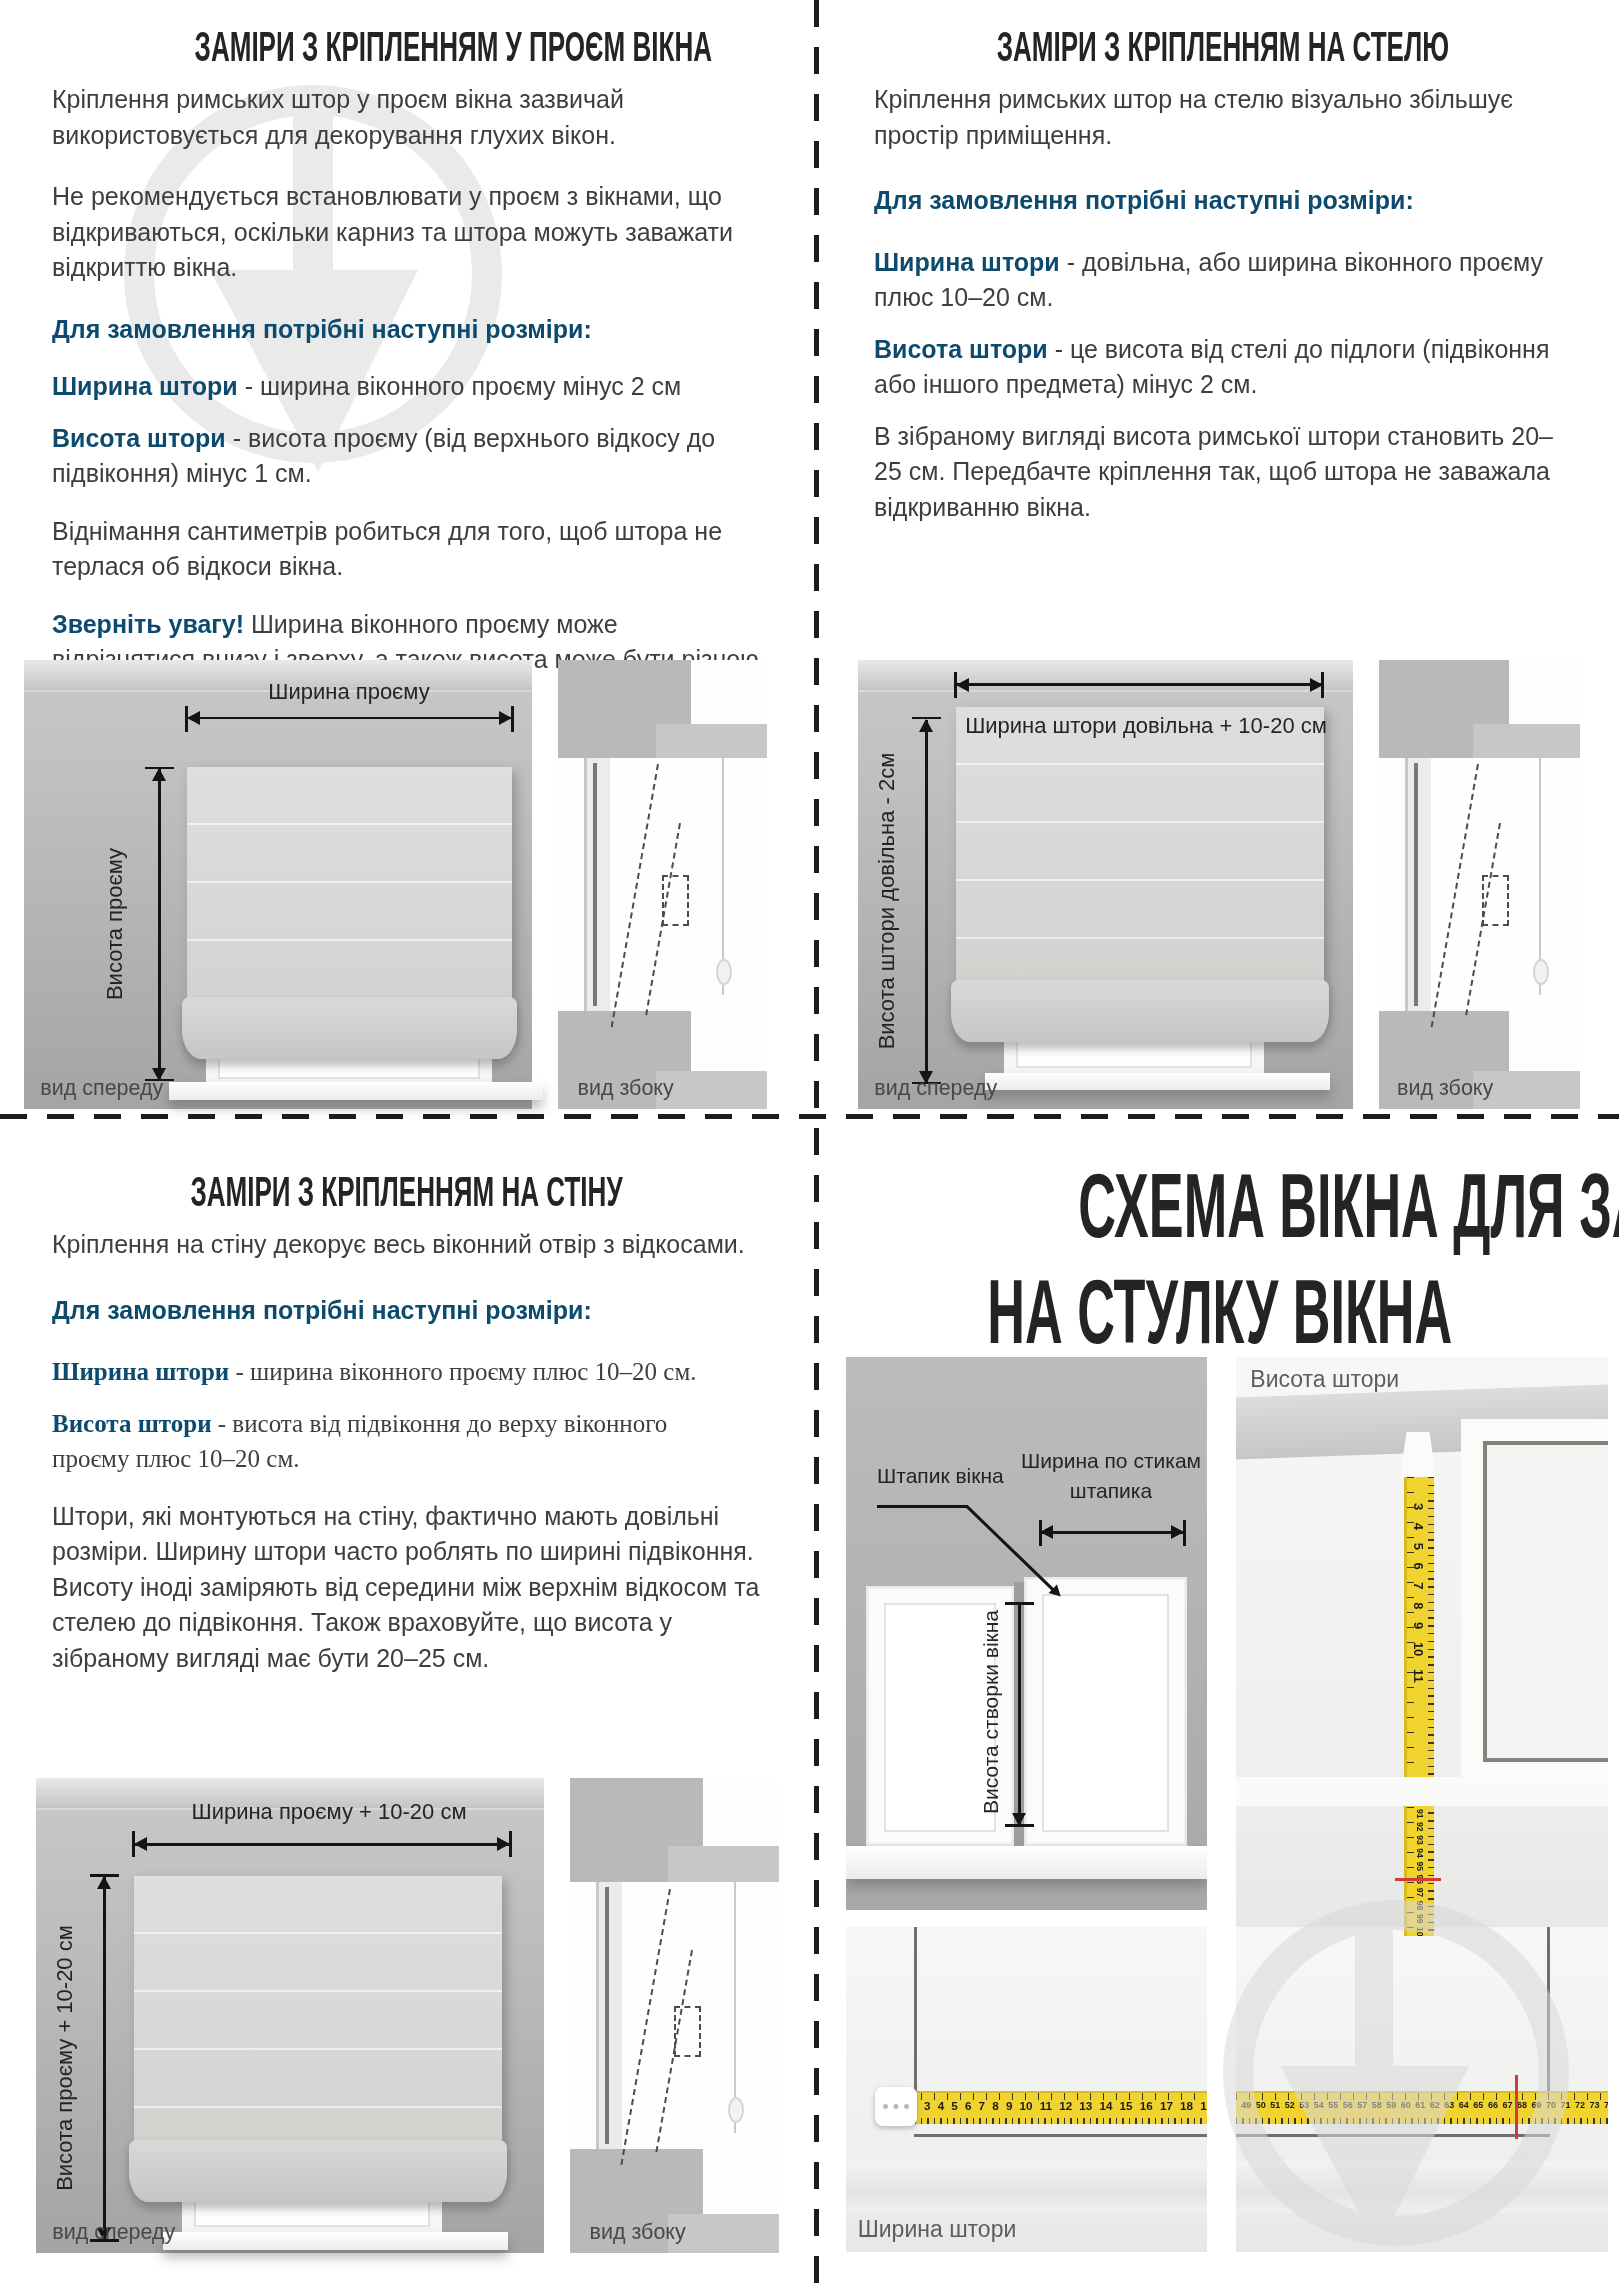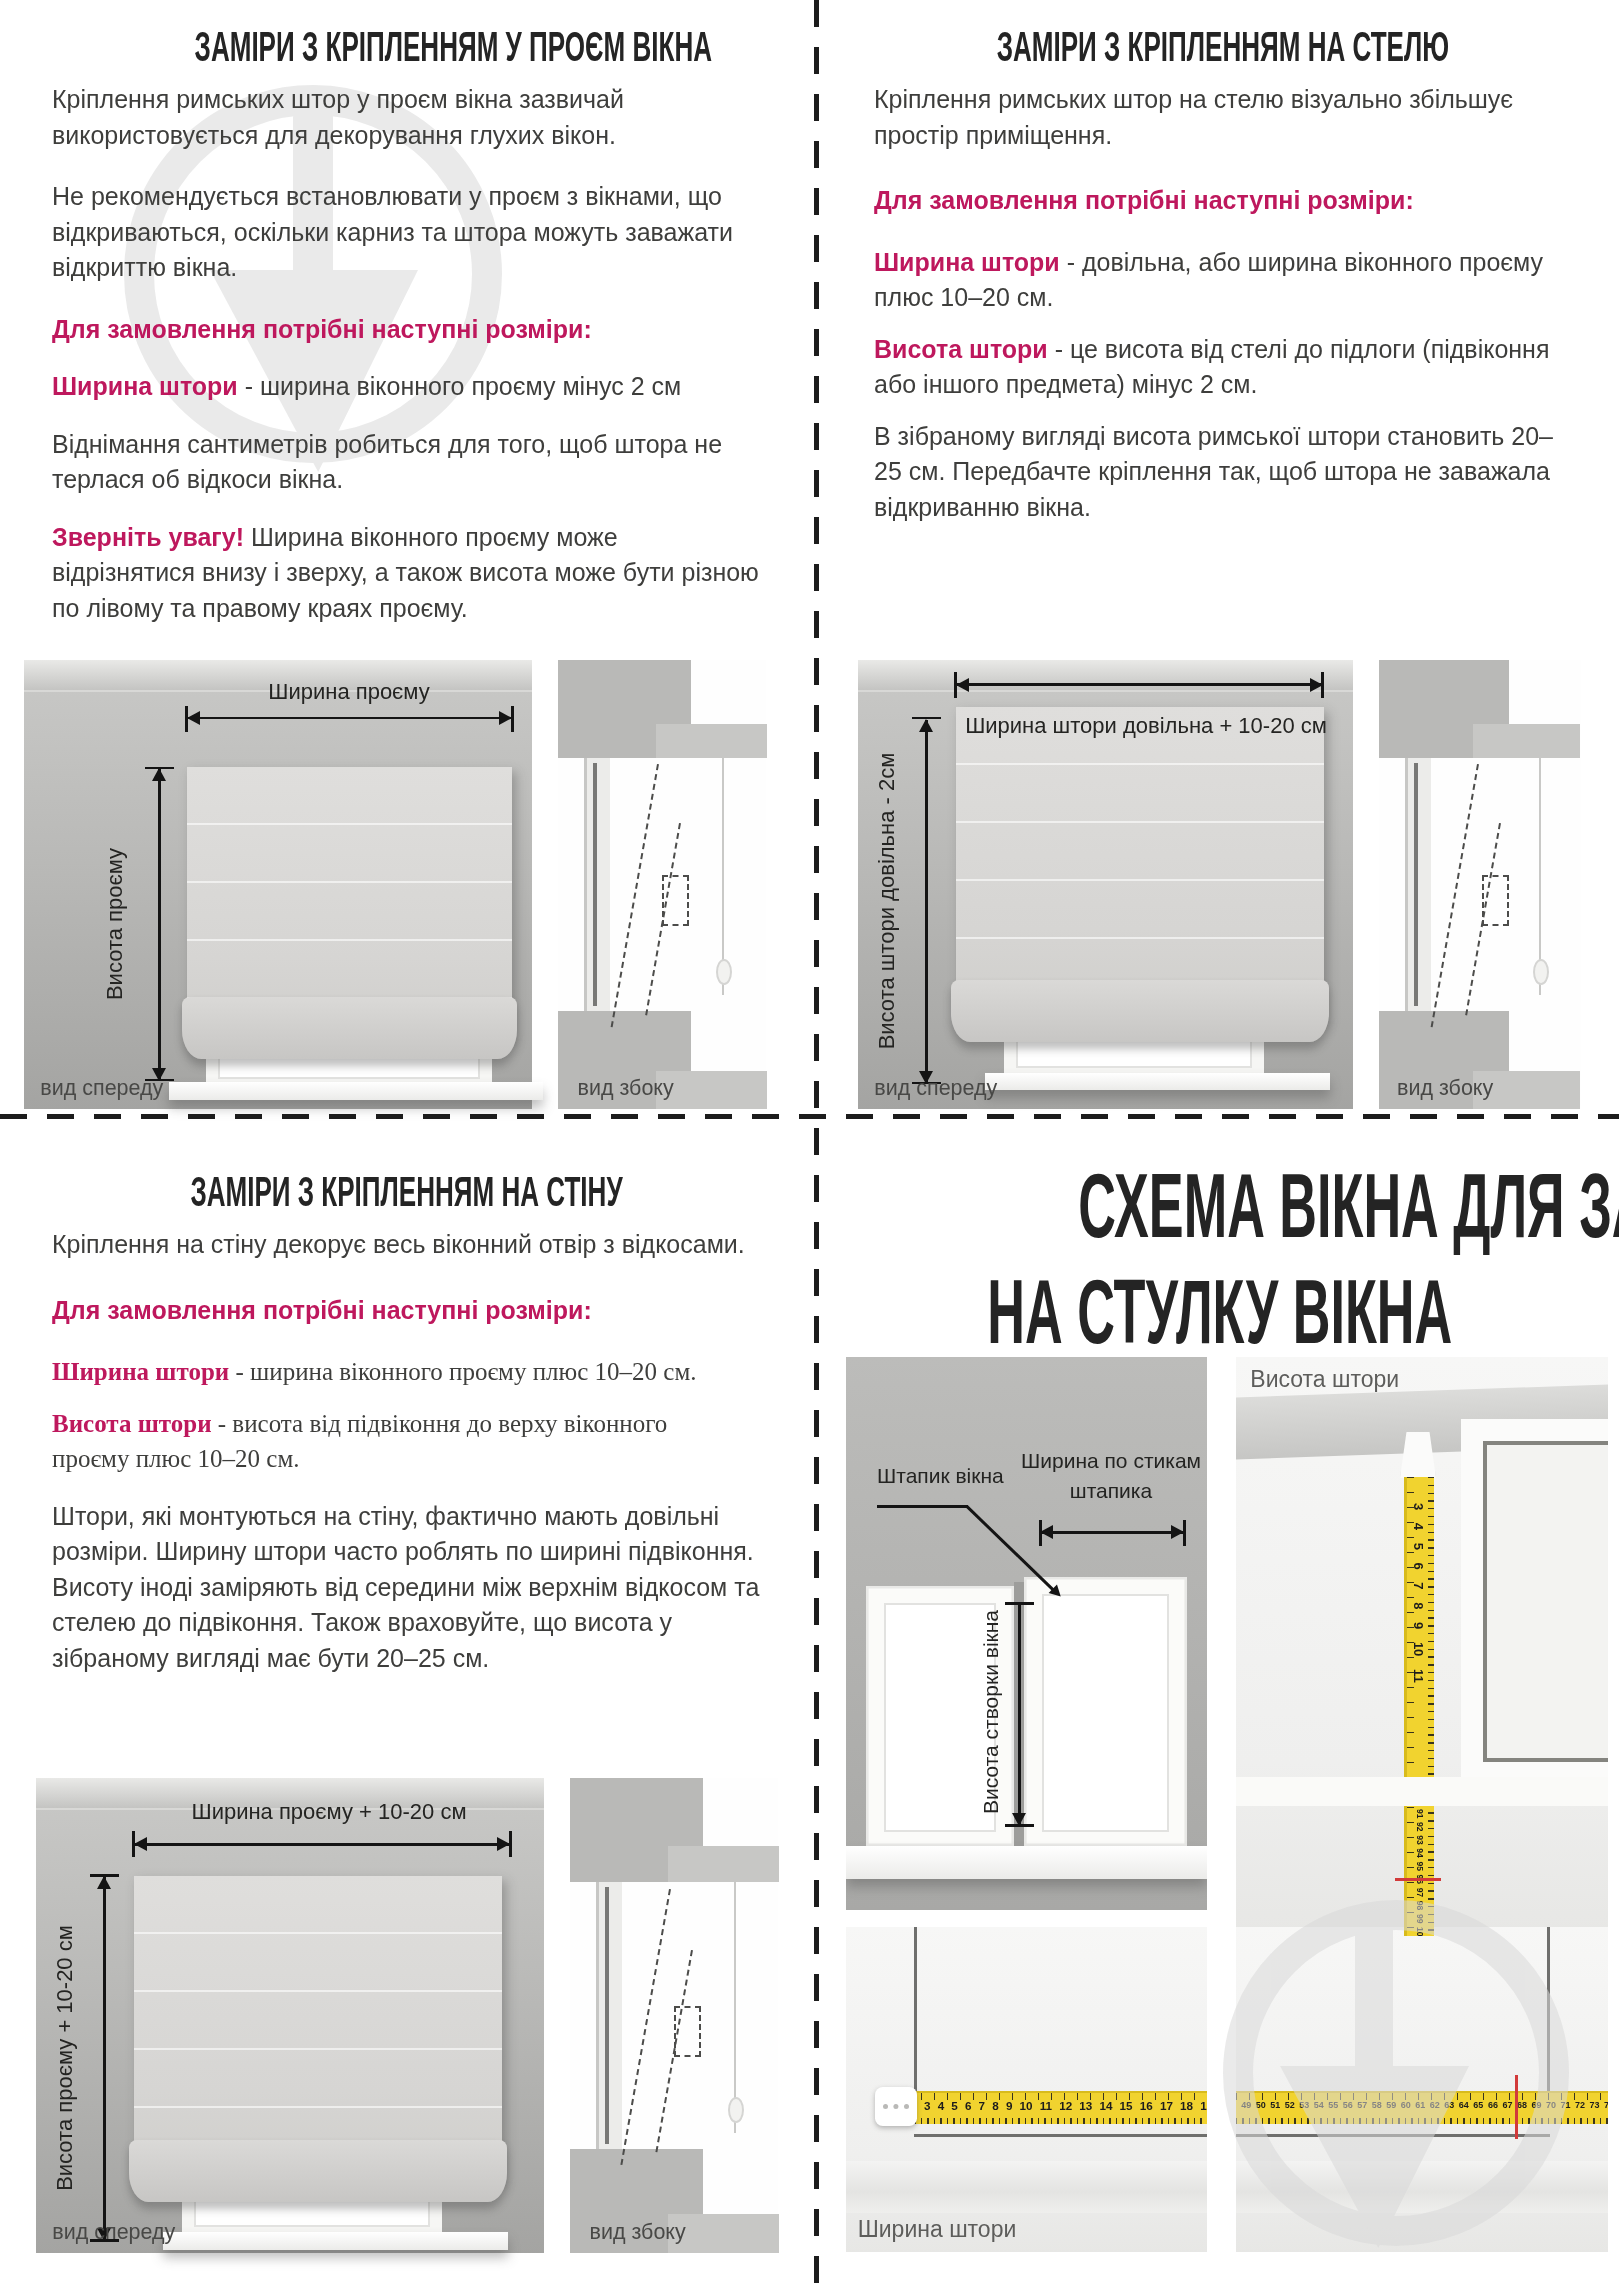--- a/index.html
+++ b/index.html
@@ -13,21 +13,21 @@
 
   .quad{position:absolute;}
   .ctext{position:relative;z-index:1;}
   .qtitle{margin:0;text-align:center;line-height:1;}
   .qtitle .cond{display:inline-block;font-weight:700;font-size:42px;color:#242424;
      letter-spacing:0;transform:scaleX(0.62);transform-origin:center;white-space:nowrap;}
   .bigtitle{margin:0;text-align:center;line-height:83px;}
   .bigtitle .cond{display:inline-block;font-weight:700;font-size:90px;color:#242424;
      transform:scaleX(0.58);transform-origin:center;white-space:nowrap;}
   p{margin:16px;font-size:25px;line-height:1.42;color:#3e3e3c;}
-  .b{font-weight:700;color:#be185d;}.mt22{margin-top:14.3px;}.mt34{margin-top:22px;}
+  .b{font-weight:700;color:#0c4a6e;}.mt22{margin-top:14.3px;}.mt34{margin-top:22px;}
   .mt40{margin-top:26px;}.mt46{margin-top:30px;}
   .narrow{max-width:693px;font-family:Liberation Serif, serif;}
 
   
   .diag-row{position:absolute;z-index:1;display:flex;gap:26px;}
   .front{position:relative;flex:none;
      background:linear-gradient(180deg,#c9c9c7 0%,#b9b9b7 45%,#a4a4a2 100%);}
   .ceilstrip{position:absolute;top:0;left:0;right:0;height:30px;
      background:linear-gradient(180deg,#e9e9e7,#c4c4c2);border-bottom:2.6px solid #d8d8d6;}
   .shade{position:absolute;z-index:2;
@@ -136,20 +136,21 @@
       <div class="ring" style="left:124px;top:85px;width:318px;height:318px;"></div>
       <div class="stem" style="left:293px;top:98px;width:40px;height:182px;"></div>
       <div class="blade" style="left:210px;top:270px;width:208px;height:202px;"></div>
     </div>
     <div class="ctext" style="padding:26px 36px 0 36px;">
       <h2 class="qtitle"><span class="cond">ЗАМІРИ З КРІПЛЕННЯМ У ПРОЄМ ВІКНА</span></h2>
       <p class="mt22">Кріплення римських штор у проєм вікна зазвичай використовується для декорування глухих вікон.</p>
       <p class="mt40">Не рекомендується встановлювати у проєм з вікнами, що відкриваються, оскільки карниз та штора можуть заважати відкриттю вікна.</p>
       <p class="mt40 b">Для замовлення потрібні наступні розміри:</p>
       <p class="mt34"><span class="b">Ширина штори</span><span> - ширина віконного проєму мінус 2 см</span></p>
+      <p><span class="b">Висота штори</span><span> - висота проєму (від верхнього відкосу до підвіконня) мінус 1 см.</span></p>
       <p class="mt34">Віднімання сантиметрів робиться для того, щоб штора не терлася об відкоси вікна.</p>
       <p class="mt34"><span class="b">Зверніть увагу!</span><span> Ширина віконного проєму може відрізнятися внизу і зверху, а також висота може бути різною по лівому та правому краях проєму.</span></p>
     </div>
     <div class="diag-row" style="left:24px;bottom:5.2px;">
       <div class="front" style="width:508px;height:449px;">
         <div class="ceilstrip"></div>
         <div class="dlabel" style="left:325px;top:19.5px;">Ширина проєму</div>
         <div class="arrow-h" style="left:164px;top:57px;width:323px;"></div>
         <div class="tick-v" style="left:161px;top:46px;"></div>
         <div class="tick-v" style="left:487px;top:46px;"></div>

